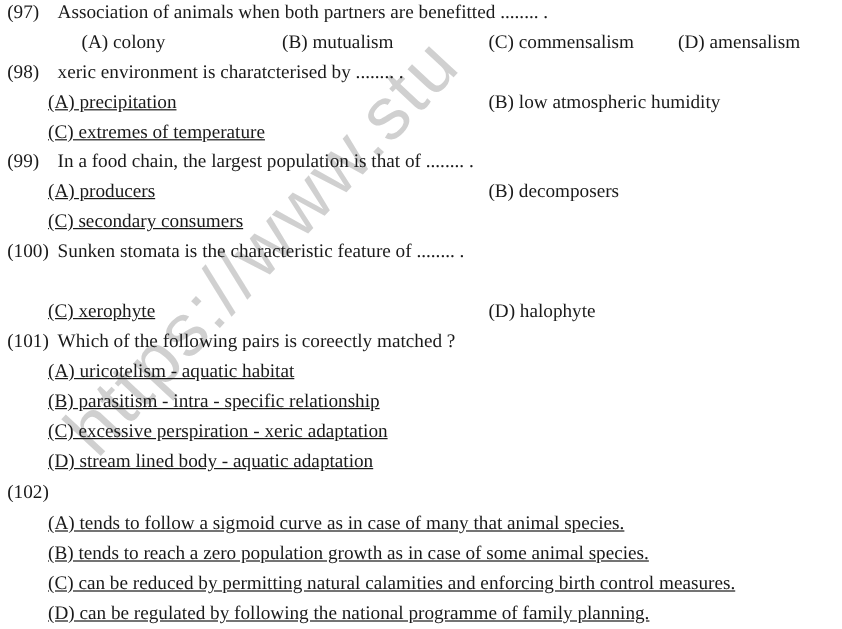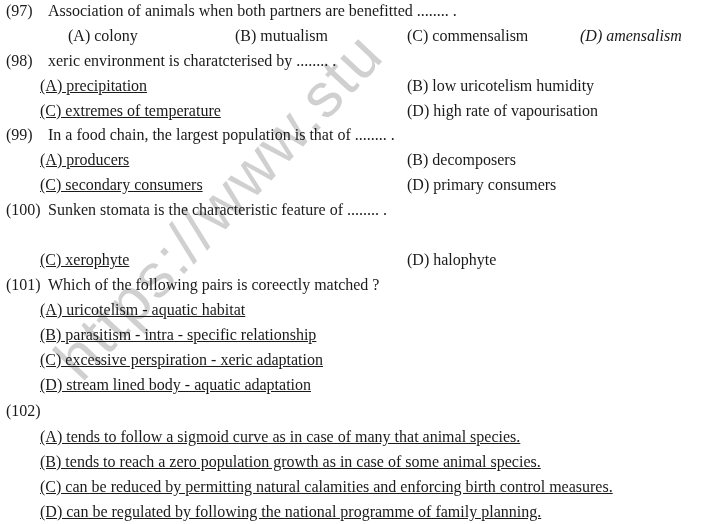--- a/index.html
+++ b/index.html
@@ -6,21 +6,21 @@
     body {
       width: 702px; height: 524px; position: relative; overflow: hidden;
       font-family: "Liberation Serif", serif; font-size: 16px; color: #1a1a1a;
     }
     .line { position: absolute; left: 0; height: 25px; line-height: 25px; white-space: nowrap; width: 702px; }
     .qnum { position: absolute; left: 6px; }
     .qtext { position: absolute; left: 48px; }
     .opt { position: absolute; }
     .c1 { left: 40px; text-decoration: underline; }
     .c2 { left: 407px; }
-    .q4a { left: 48px; margin-left: 20px; } .q4b { left: 235px; text-align: center; } .q4c { left: 407px; } .q4d { left: 580px; font-style: italic; }
+    .q4a { left: 48px; margin-left: 20px; } .q4b { left: 235px; text-align: center; } .q4c { left: 407px; } .q4d { left: 565px; }
     .watermark {
       position: absolute; left: -10px; top: 150px;
       font-family: "Liberation Sans", sans-serif; font-size: 62px; letter-spacing: 2px;
       color: rgba(150,150,150,0.45); transform: rotate(-47deg); transform-origin: left top;
       white-space: nowrap; pointer-events: none; transform-origin: 0 0;
     }
   </style>
 </head>
 <body>
 
@@ -36,38 +36,36 @@
   <span class="opt q4c">(C) commensalism</span>
   <span class="opt q4d">(D) amensalism</span>
 </div>
 
 <div class="line" style="top:48px">
   <span class="qnum">(98)</span>
   <span class="qtext">xeric environment is charatcterised by ........ .</span>
 </div>
 <div class="line" style="top:73px">
   <span class="opt c1">(A) precipitation</span>
-  <span class="opt c2">(B) low uricotelism humidity</span>
+  <span class="opt c2">(B) low atmospheric humidity</span>
 </div>
 <div class="line" style="top:98px">
   <span class="opt c1">(C) extremes of temperature</span>
-  <span class="opt c2">(D) high rate of vapourisation</span>
 </div>
 
 <div class="line" style="top:122px">
   <span class="qnum">(99)</span>
   <span class="qtext">In a food chain, the largest population is that of  ........ .</span>
 </div>
 <div class="line" style="top:147px">
   <span class="opt c1">(A)  producers</span>
   <span class="opt c2">(B)  decomposers</span>
 </div>
 <div class="line" style="top:172px">
   <span class="opt c1">(C)  secondary  consumers</span>
-  <span class="opt c2">(D) primary consumers</span>
 </div>
 
 <div class="line" style="top:197px">
   <span class="qnum">(100)</span>
   <span class="qtext">Sunken stomata is the characteristic feature of ........ .</span>
 </div>
 <div class="line" style="top:222px">
 </div>
 <div class="line" style="top:247px">
   <span class="opt c1">(C) xerophyte</span>

